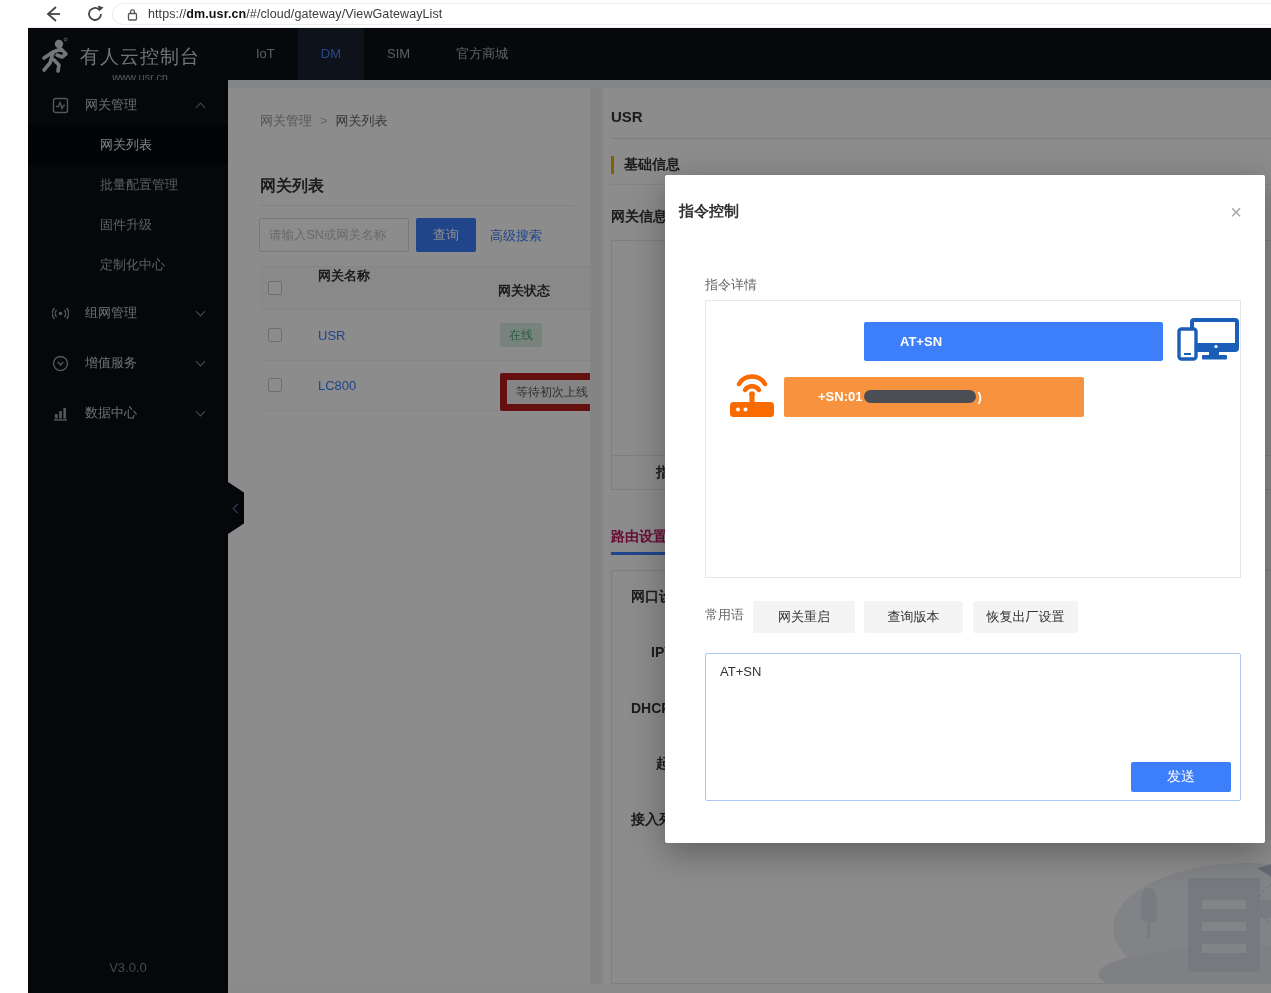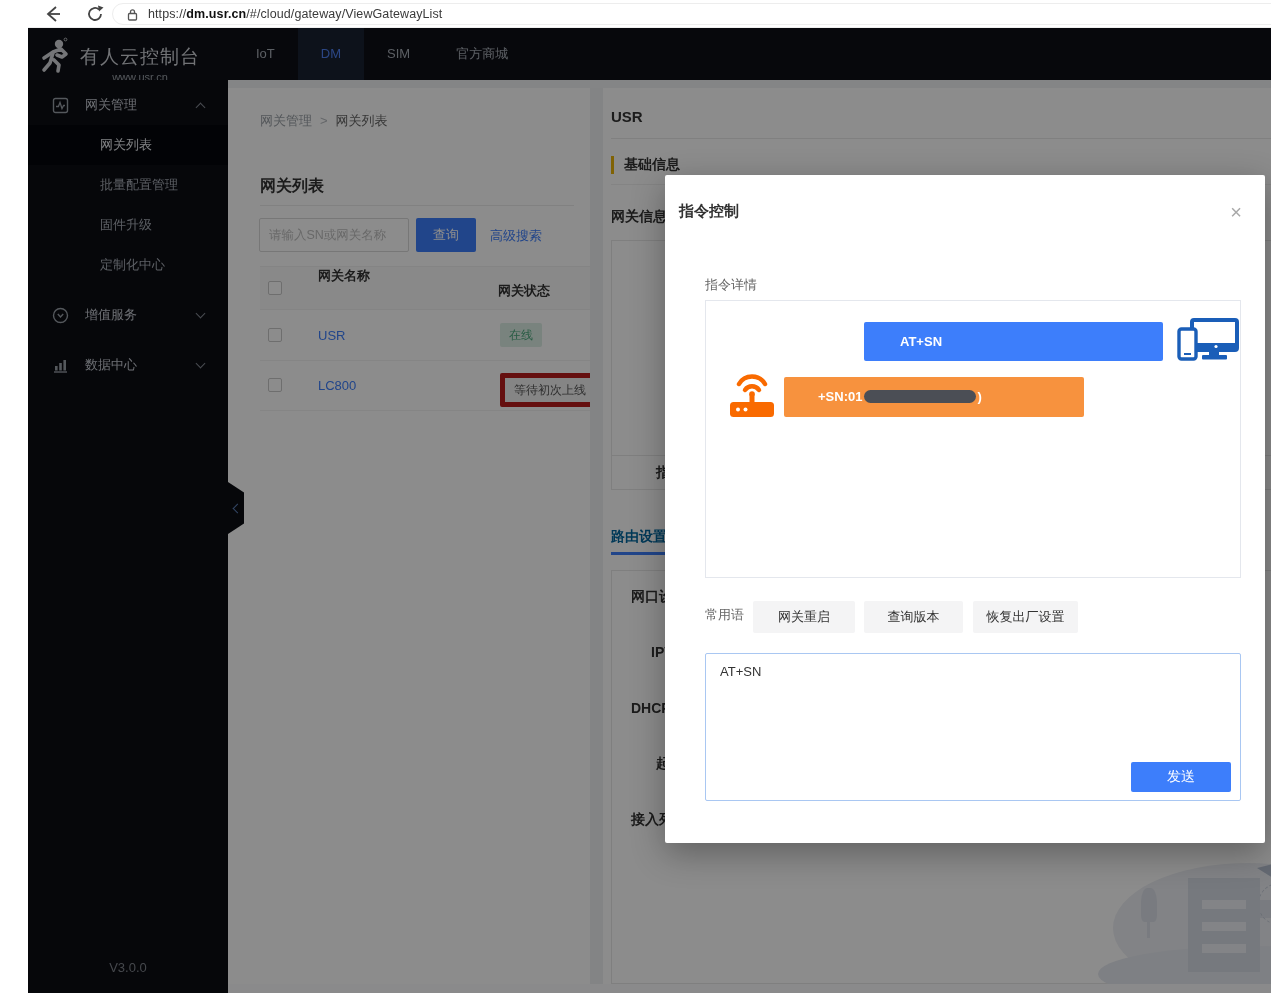--- a/index.html
+++ b/index.html
@@ -55,32 +55,32 @@
   .search-input { position:absolute; left:31px; top:130px; width:150px; height:34px; border:1px solid #d9d9d9; border-radius:2px; padding:16px 9px; font-size:12.5px; color:#555; outline:none; font-family:inherit; }
   .search-input::placeholder { color:#bfbfbf; }
   .search-btn { position:absolute; left:188px; top:130px; width:60px; height:34px; background:#3D7EFB; color:#ffffff; border:none; border-radius:2px; font-size:13px; font-family:inherit; }
   .adv-link { position:absolute; left:262px; top:139px; color:#3D7EFB; font-size:13px; text-decoration:none; }
   .thead { position:absolute; left:32px; top:178px; width:330px; height:44px; background:#fafafa; border-top:1px solid #f0f0f0; border-bottom:1px solid #f0f0f0; font-size:13px; font-weight:bold; color:#333; }
   .cb { position:absolute; width:14px; height:14px; border:1px solid #c9c9c9; border-radius:2px; background:#fff; }
   .trow { position:absolute; left:32px; width:330px; height:50px; border-bottom:1px solid #f2f2f2; font-size:13px; }
   .gw-link { position:absolute; left:58px; top:17px; color:#3D7EFB; text-decoration:none; }
   .badge { position:absolute; left:240px; top:12px; display:inline-block; font-size:12px; line-height:12px; padding:6px 9px; border-radius:2px; white-space:nowrap; }
   .badge.online { background:#ddeee5; color:#49a87c; }
-  .badge.wait { background:#f2f2f2; color:#565656; border:5px solid #b91c1c; }
+  .badge.wait { background:#f2f2f2; color:#565656; border:7px solid #b91c1c; }
 
   
   .dp-title { position:absolute; left:8px; top:20px; font-size:15px; font-weight:bold; color:#333; }
   .dp-div1 { position:absolute; left:8px; top:50px; width:662px; height:1px; background:#e9e9e9; }
   .sec-basic { position:absolute; left:8px; top:68px; font-size:14px; font-weight:bold; color:#333; padding-left:10px; border-left:3px solid #eab308; }
   .dp-div2 { position:absolute; left:8px; top:96px; width:662px; height:1px; background:#f1f1f1; }
   .gw-info { position:absolute; left:8px; top:120px; font-size:14px; font-weight:bold; color:#333; }
   .info-box { position:absolute; left:8px; top:152px; width:662px; height:250px; border:1px solid #e8e8e8; background:#fff; }
   .info-box-footer { position:absolute; left:0; bottom:0; width:100%; height:34px; border-top:1px solid #e8e8e8; }
   .partial-char { position:absolute; left:44px; top:8px; font-size:14px; font-weight:bold; color:#333; }
-  .tab-route { position:absolute; left:8px; top:440px; font-size:14px; font-weight:bold; color:#0369a1; }
+  .tab-route { position:absolute; left:8px; top:440px; font-size:14px; font-weight:bold; color:#be185d; }
   .tab-underline { position:absolute; left:8px; top:464px; width:72px; height:3px; background:#3D7EFB; }
   .route-box { position:absolute; left:8px; top:482px; width:662px; height:414px; border:1px solid #e8e8e8; background:#fff; }
   .rb-label { position:absolute; font-size:14px; font-weight:bold; color:#333; white-space:nowrap; }
 
   
   .illus-blob { position:absolute; left:510px; top:775px; width:270px; height:130px; background:#edeff4; border-radius:50%; }
   .illus-doc { position:absolute; left:585px; top:790px; width:72px; height:94px; background:#d7dce6; }
   .illus-line { position:absolute; left:14px; width:44px; height:9px; background:#eef1f6; }
   .illus-plane { position:absolute; left:652px; top:768px; }
   .illus-dash { position:absolute; left:655px; top:795px; width:42px; height:42px; border:1.5px dashed #c3cad7; border-radius:50%; }
@@ -166,20 +166,31 @@
             <polyline points="4,9.5 6.4,9.5 8,5.5 10,11.5 11.6,8.5 13,8.5" fill="none" stroke="#9aa0a8" stroke-width="1.3"></polyline>
           </svg>
       </span>
       <span>网关管理</span>
       <span class="chev up"></span>
     </div>
     <div class="side-sub active">网关列表</div>
     <div class="side-sub">批量配置管理</div>
     <div class="side-sub">固件升级</div>
     <div class="side-sub">定制化中心</div>
+    <div class="side-group" style="margin-top:8px">
+      <span class="gicon">
+        <svg width="17" height="17" viewBox="0 0 17 17">
+            <circle cx="8.5" cy="8.5" r="1.8" fill="#9aa0a8"></circle>
+            <path d="M4.6 5 a5.2 5.2 0 0 0 0 7 M12.4 5 a5.2 5.2 0 0 1 0 7" fill="none" stroke="#9aa0a8" stroke-width="1.3"></path>
+            <path d="M2.4 3 a8.2 8.2 0 0 0 0 11 M14.6 3 a8.2 8.2 0 0 1 0 11" fill="none" stroke="#9aa0a8" stroke-width="1.3"></path>
+          </svg>
+      </span>
+      <span>组网管理</span>
+      <span class="chev down"></span>
+    </div>
     <div class="side-group" style="margin-top:10px">
       <span class="gicon">
         <svg width="17" height="17" viewBox="0 0 17 17">
             <circle cx="8.5" cy="8.5" r="7" fill="none" stroke="#9aa0a8" stroke-width="1.4"></circle>
             <path d="M5.8 7 L8.5 10 L11.2 7" fill="none" stroke="#9aa0a8" stroke-width="1.4"></path>
           </svg>
       </span>
       <span>增值服务</span>
       <span class="chev down"></span>
     </div>

